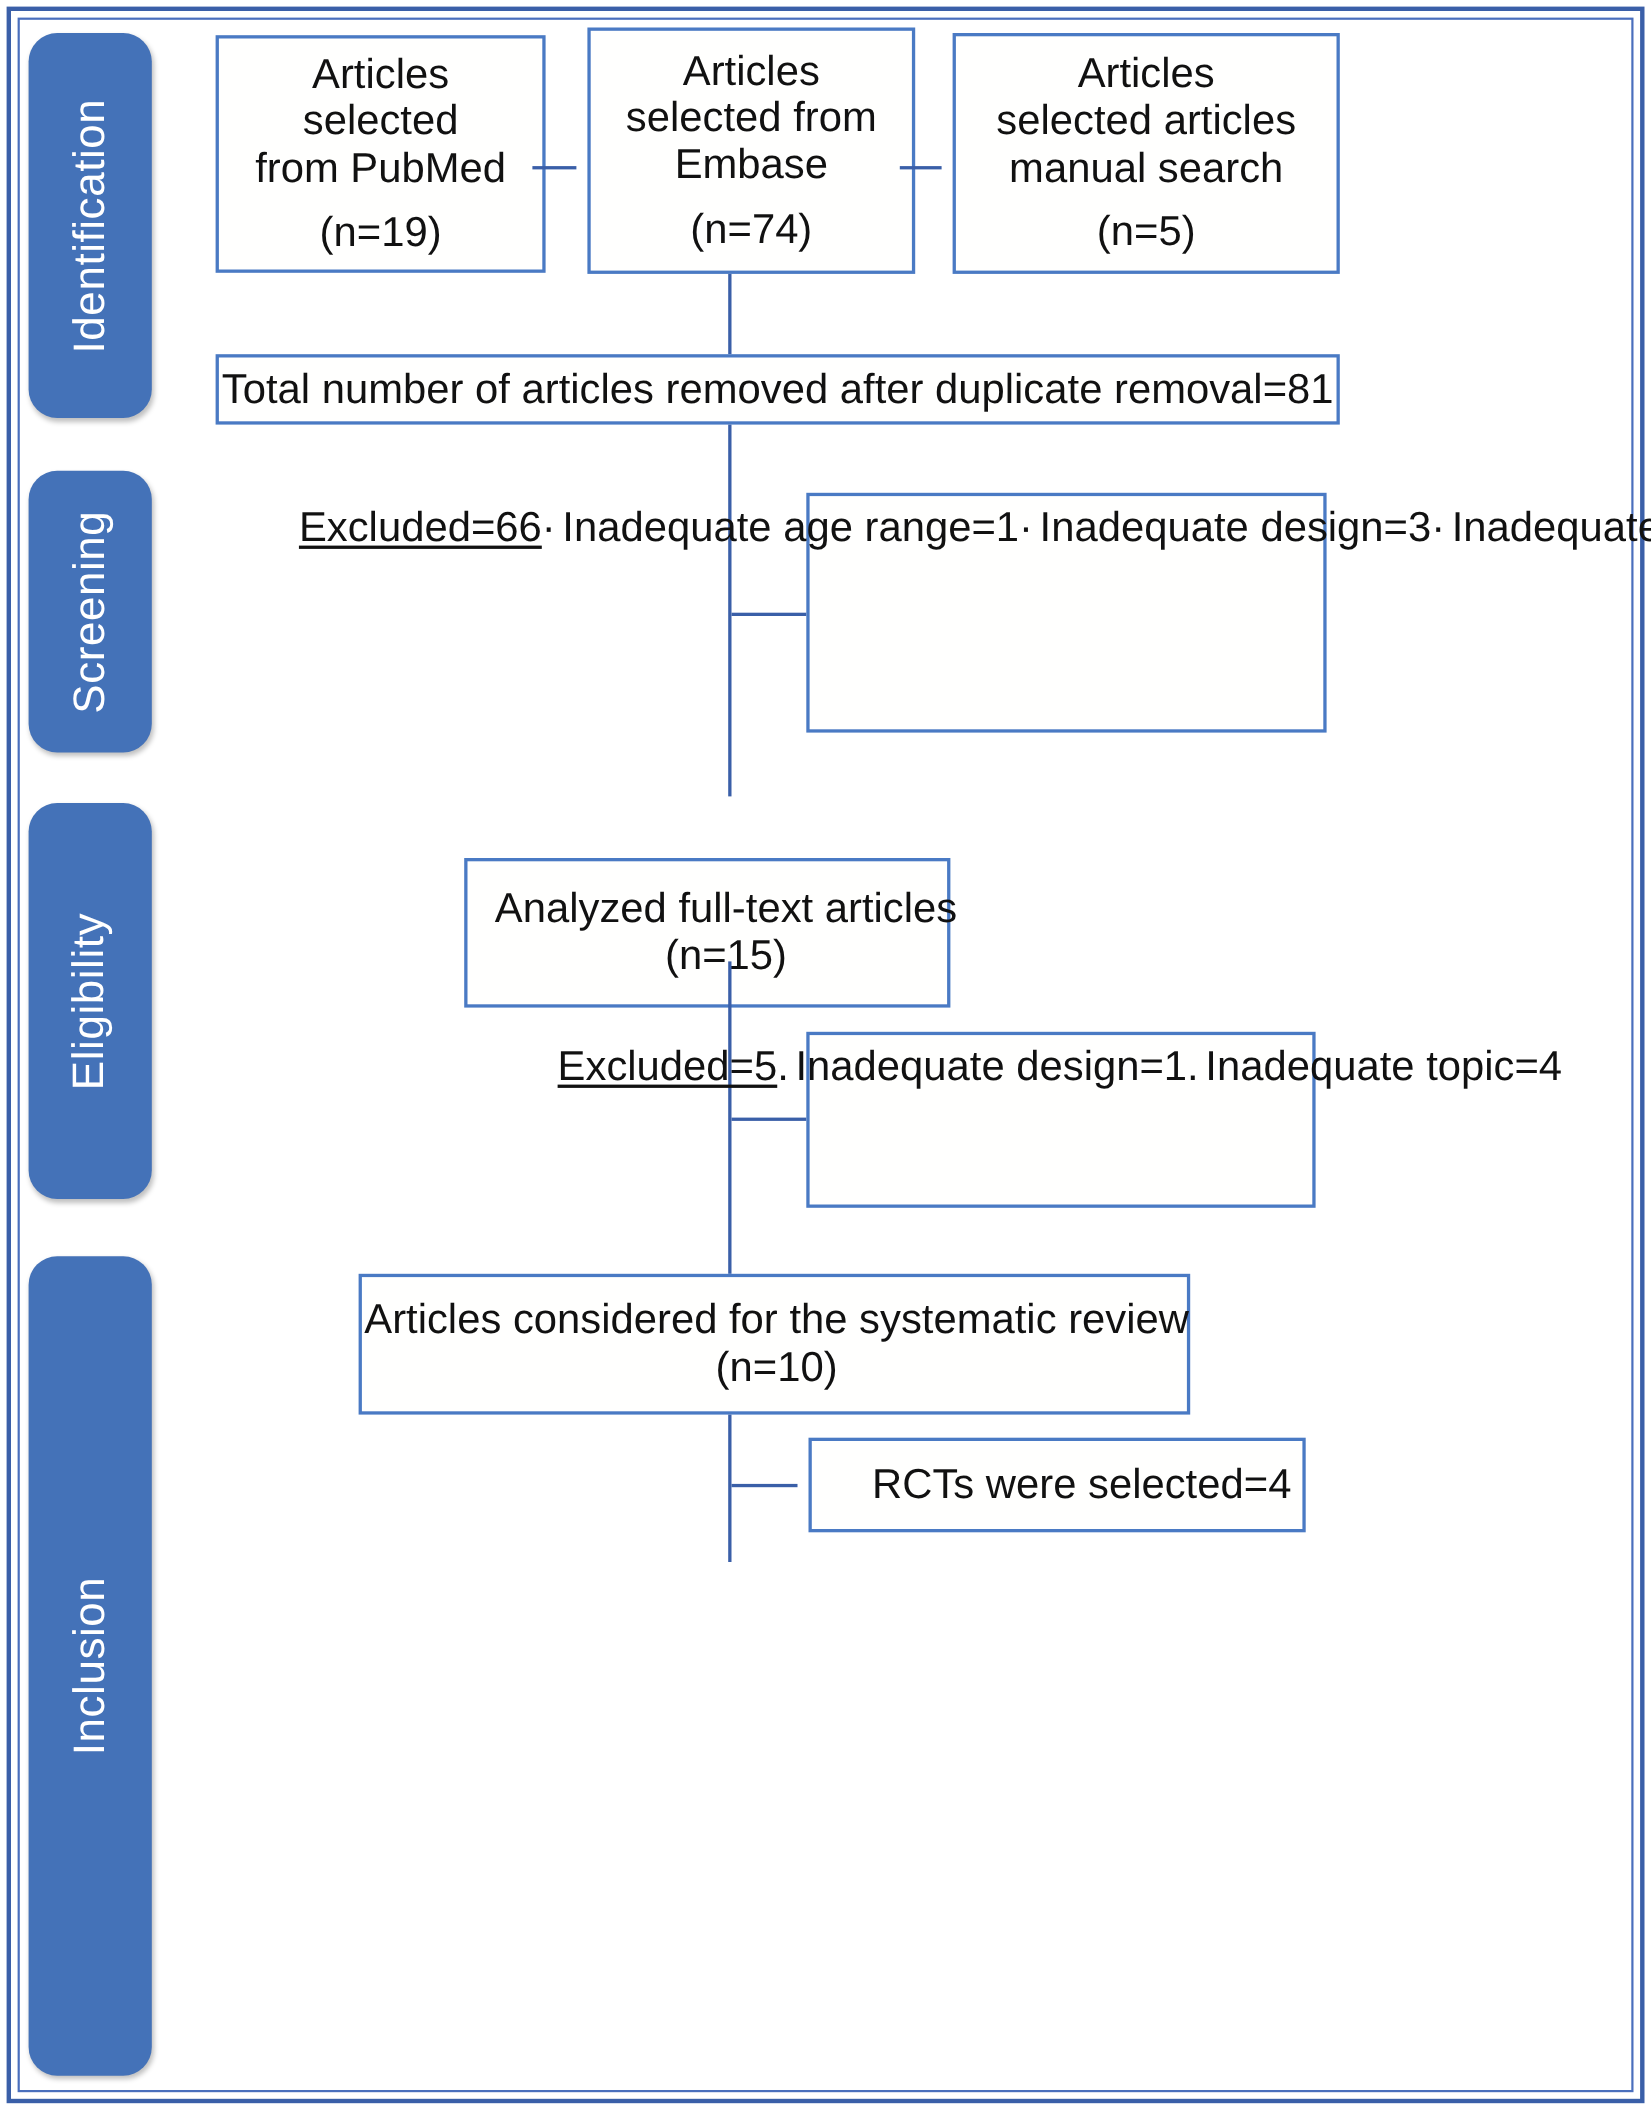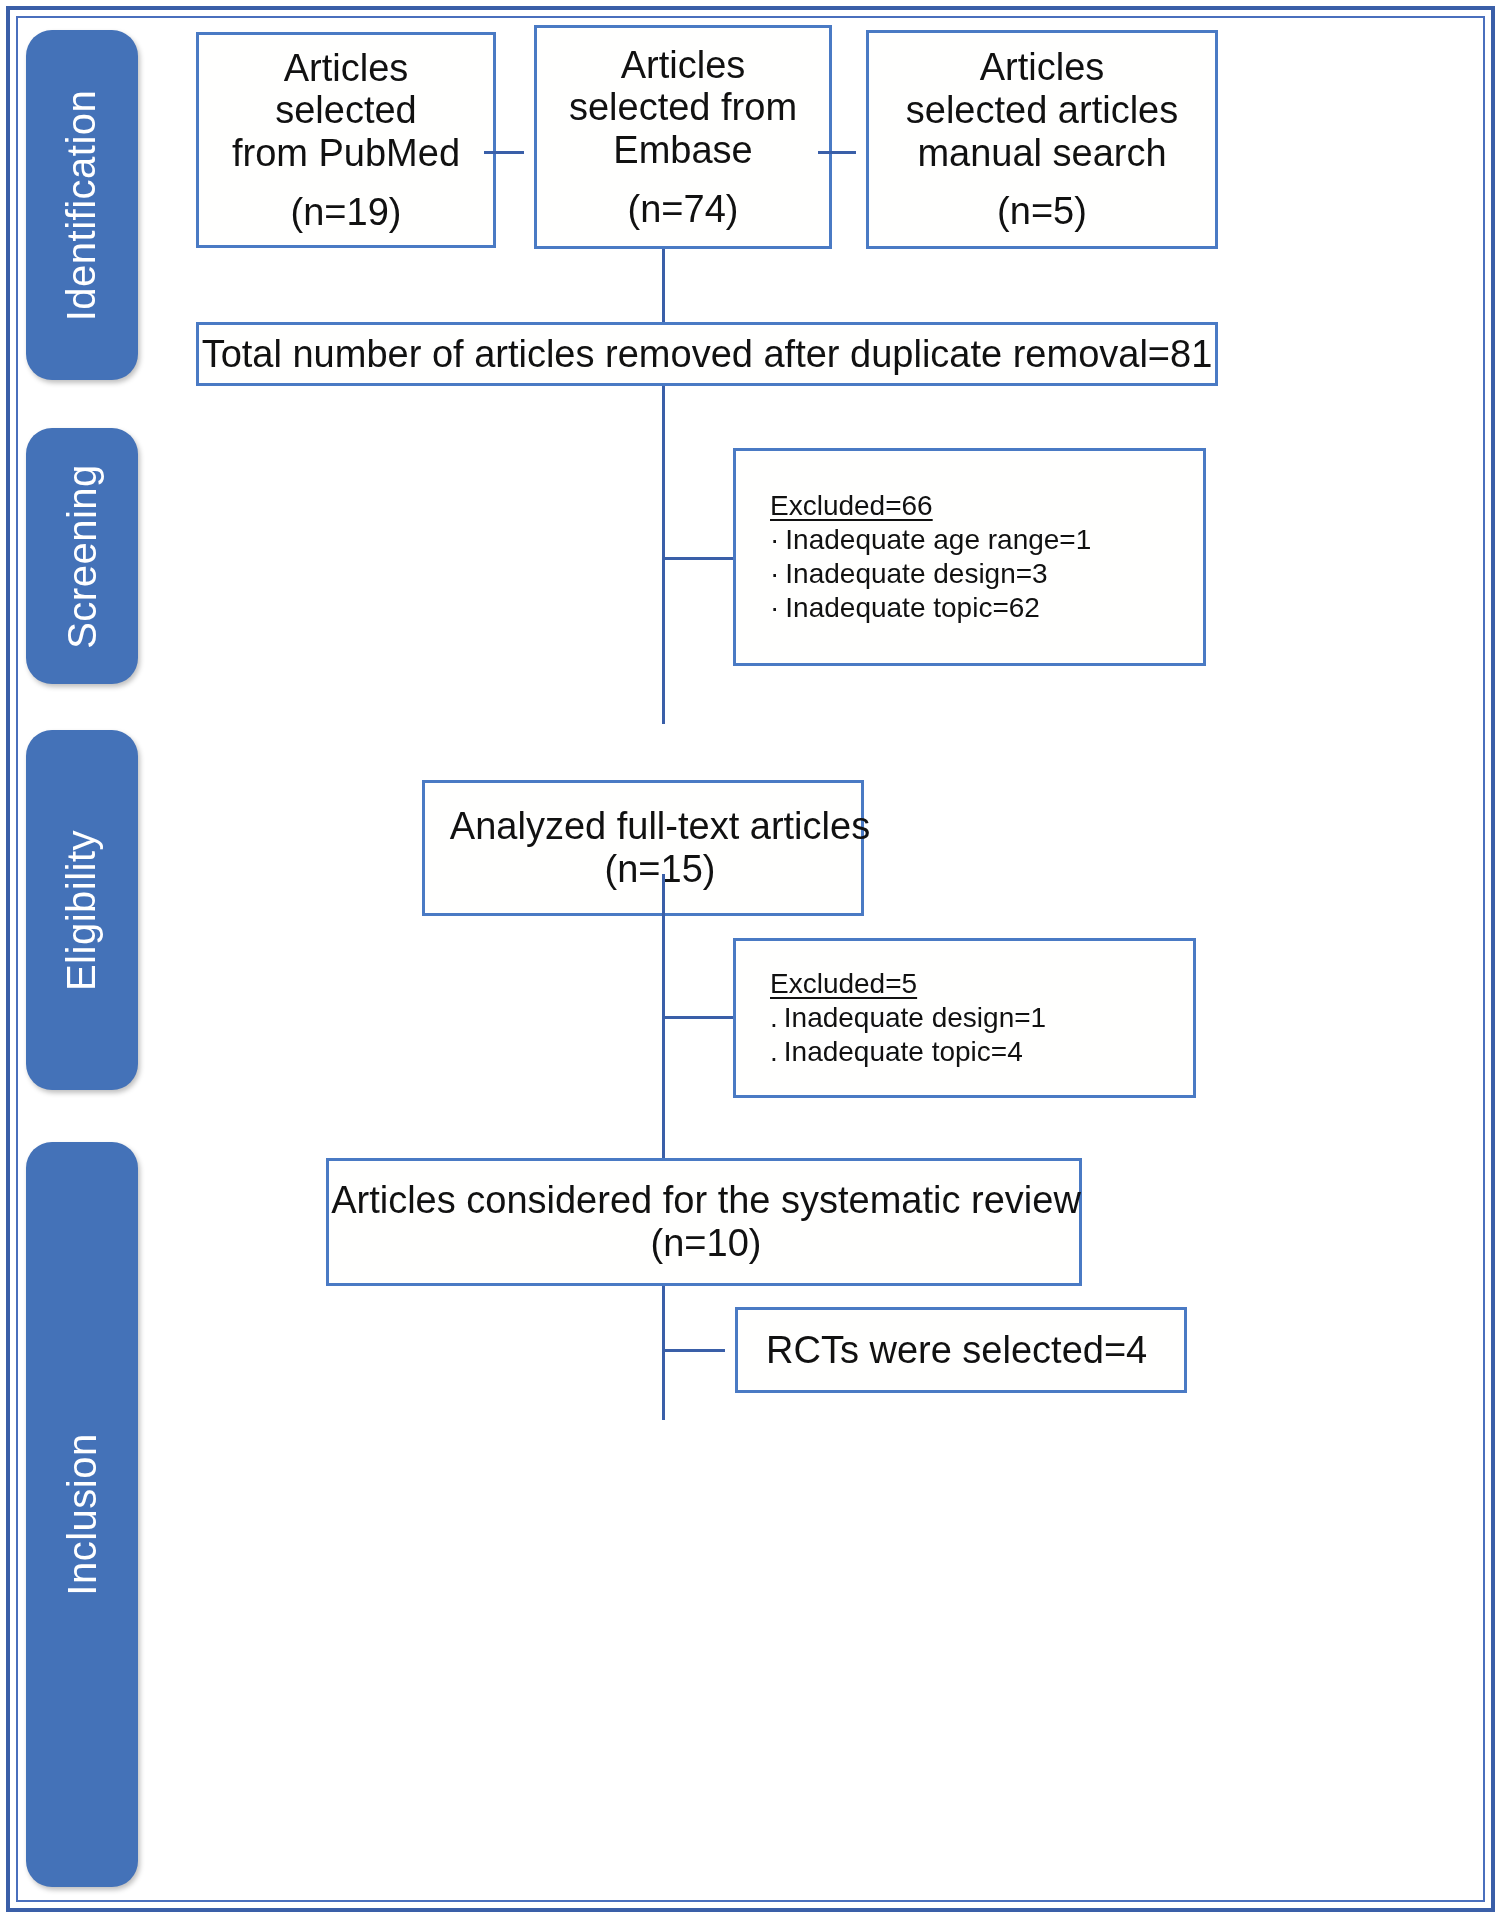--- a/index.html
+++ b/index.html
@@ -78,27 +78,26 @@
   }
   .flow-box .line { display: block; white-space: nowrap; }
 
   
   .excl-box {
     position: absolute;
     background: #fffffe;
     border: 3px solid #4a7ac4;
     box-sizing: border-box;
     display: flex;
-    flex-direction: column;
     align-items: flex-start;
     justify-content: center;
     color: #111111;
-    font-size: 28px;
+    font-size: 38px;
     line-height: 1.22;
-    padding: 6px 18px 6px 34px;
+    padding: 6px 18px 6px 16px;
   }
   .excl-title {
     text-decoration: underline;
     text-underline-offset: 4px;
     white-space: nowrap;
   }
   .excl-item {
     white-space: nowrap;
   }
   .excl-item .dot {
@@ -197,18 +196,18 @@
 
   <div class="flow-box" style="left:314px; top:1158px; width:756px; height:128px;padding-left:14px;">
     <span class="line">Articles considered for the systematic review</span>
     <span class="line">(n=10)</span>
   </div>
 
   <div class="conn v" style="left:662px; top:1286px; width:3px; height:134px;"></div>
 
   <div class="conn h" style="left:665px; top:1349px; width:60px;"></div>
 
-  <div class="flow-box" style="left:723px; top:1307px; width:452px; height:86px; align-items:flex-start; padding-left:28px;">
+  <div class="flow-box" style="left:723px; top:1307px; width:452px; height:86px; align-items:flex-end; padding-left:28px;">
     <span class="line">RCTs were selected=4</span>
   </div>
 
 
 </div>
 
 </body></html>

